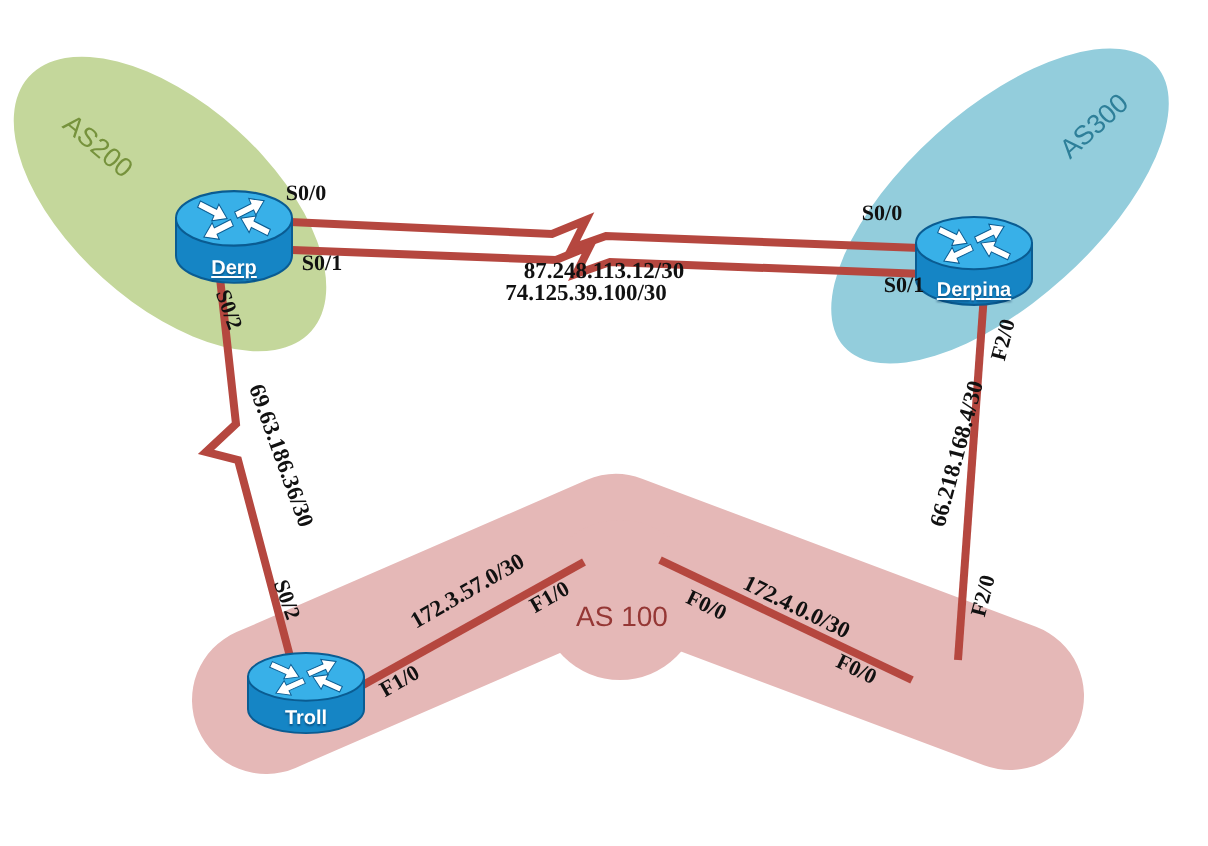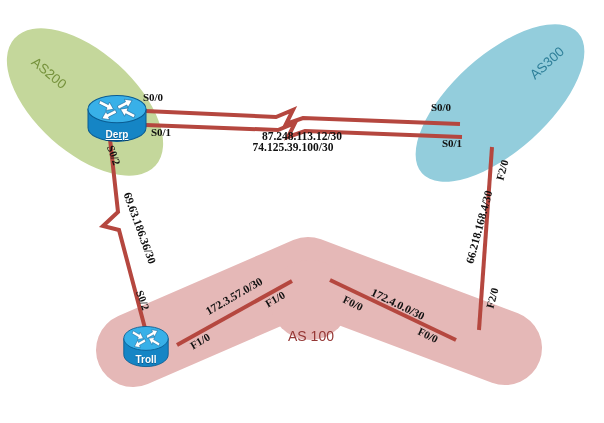--- a/index.html
+++ b/index.html
@@ -20,21 +20,21 @@
     text-decoration-color:#e02020;text-decoration-thickness:1px;
     text-underline-offset:1px;
     text-decoration:underline;
   }
   .lbl{position:absolute;white-space:nowrap;transform:translate(-50%,-50%) rotate(var(--r,0deg));}
   .lbl-if{font:bold 11px "Liberation Serif",serif;color:#111111;}
   .lbl-net{font:bold 11.5px "Liberation Serif",serif;color:#111111;}
   .lbl-as{font:13.5px "Liberation Sans",sans-serif;}
   .as200c{color:#76923c;}
   .as300c{color:#2e7f99;}
-  .as100c{color:#953735;font-size:14px;margin-top:28px;}
+  .as100c{color:#953735;font-size:14px;}
 </style>
 </head>
 <body>
 
 <div class="stage">
 
   <svg class="shapes" width="604" height="423" viewBox="0 0 604 423">
 
     <ellipse cx="85" cy="102" rx="95" ry="50" transform="rotate(42 85 102)" fill="#c4d79b"></ellipse>
 
@@ -62,22 +62,35 @@
       <g fill="#ffffff" stroke="#0a5c92" stroke-width="0.5">
         <path d="M0,-1.6 L9,-1.6 L9,-4.2 L15.5,0 L9,4.2 L9,1.6 L0,1.6 Z" transform="translate(12.5,6.5) rotate(25)"></path>
         <path d="M0,-1.6 L9,-1.6 L9,-4.2 L15.5,0 L9,4.2 L9,1.6 L0,1.6 Z" transform="translate(31,11.5) rotate(-25)"></path>
         <path d="M0,-1.6 L9,-1.6 L9,-4.2 L15.5,0 L9,4.2 L9,1.6 L0,1.6 Z" transform="translate(47.5,19.5) rotate(205)"></path>
         <path d="M0,-1.6 L9,-1.6 L9,-4.2 L15.5,0 L9,4.2 L9,1.6 L0,1.6 Z" transform="translate(29,15) rotate(155)"></path>
       </g>
     </svg>
     <span class="rname squiggle">Derp</span>
   </div>
 
+  <div class="router" style="left:457px;top:108px;width:60px;height:46px;">
+    <svg viewBox="0 0 60 44" preserveAspectRatio="none">
+      <path d="M1,13 H59 V30 A29,12.5 0 0 1 1,30 Z" fill="#1585c5" stroke="#0a5c92" stroke-width="1"></path>
+      <ellipse cx="30" cy="13" rx="29" ry="12.5" fill="#38b0e8" stroke="#0a5c92" stroke-width="1"></ellipse>
+      <g fill="#ffffff" stroke="#0a5c92" stroke-width="0.5">
+        <path d="M0,-1.6 L9,-1.6 L9,-4.2 L15.5,0 L9,4.2 L9,1.6 L0,1.6 Z" transform="translate(12.5,6.5) rotate(25)"></path>
+        <path d="M0,-1.6 L9,-1.6 L9,-4.2 L15.5,0 L9,4.2 L9,1.6 L0,1.6 Z" transform="translate(31,11.5) rotate(-25)"></path>
+        <path d="M0,-1.6 L9,-1.6 L9,-4.2 L15.5,0 L9,4.2 L9,1.6 L0,1.6 Z" transform="translate(47.5,19.5) rotate(205)"></path>
+        <path d="M0,-1.6 L9,-1.6 L9,-4.2 L15.5,0 L9,4.2 L9,1.6 L0,1.6 Z" transform="translate(29,15) rotate(155)"></path>
+      </g>
+    </svg>
+    <span class="rname squiggle">Derpina</span>
+  </div>
 
-  <div class="router" style="left:123px;top:326px;width:46px;height:42px;">
+  <div class="router" style="left:123px;top:326px;width:60px;height:42px;">
     <svg viewBox="0 0 60 44" preserveAspectRatio="none">
       <path d="M1,13 H59 V30 A29,12.5 0 0 1 1,30 Z" fill="#1585c5" stroke="#0a5c92" stroke-width="1"></path>
       <ellipse cx="30" cy="13" rx="29" ry="12.5" fill="#38b0e8" stroke="#0a5c92" stroke-width="1"></ellipse>
       <g fill="#ffffff" stroke="#0a5c92" stroke-width="0.5">
         <path d="M0,-1.6 L9,-1.6 L9,-4.2 L15.5,0 L9,4.2 L9,1.6 L0,1.6 Z" transform="translate(12.5,6.5) rotate(25)"></path>
         <path d="M0,-1.6 L9,-1.6 L9,-4.2 L15.5,0 L9,4.2 L9,1.6 L0,1.6 Z" transform="translate(31,11.5) rotate(-25)"></path>
         <path d="M0,-1.6 L9,-1.6 L9,-4.2 L15.5,0 L9,4.2 L9,1.6 L0,1.6 Z" transform="translate(47.5,19.5) rotate(205)"></path>
         <path d="M0,-1.6 L9,-1.6 L9,-4.2 L15.5,0 L9,4.2 L9,1.6 L0,1.6 Z" transform="translate(29,15) rotate(155)"></path>
       </g>
     </svg>

